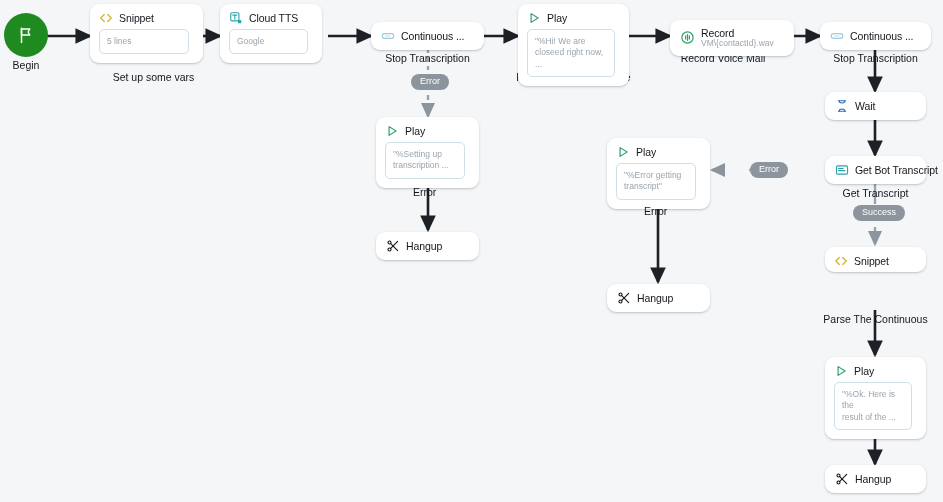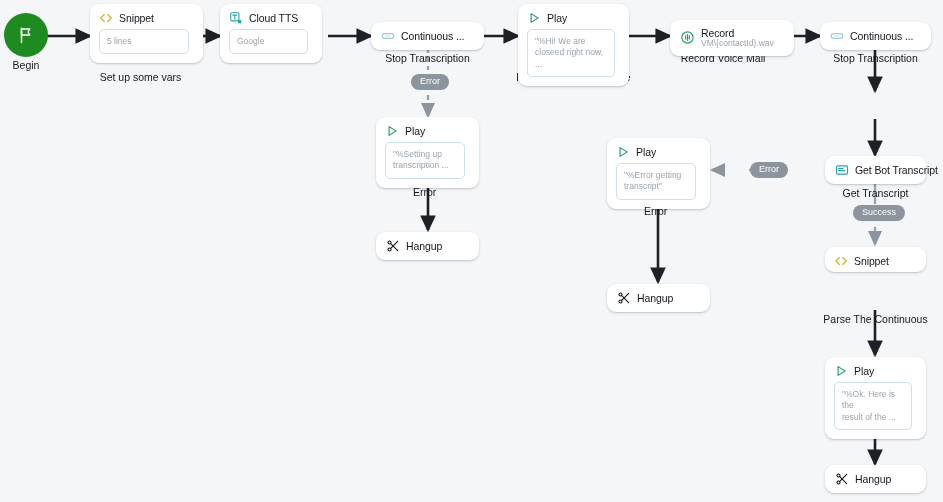--- a/index.html
+++ b/index.html
@@ -154,21 +154,21 @@
           <path d="M9 18l-6-6 6-6"></path>
             <path d="M15 6l6 6-6 6"></path>
         </svg>
       </span>
       <span class="node-title">Snippet</span>
     </div>
     <div class="node-body">
       <div class="node-body-text">5 lines</div>
     </div>
   </div>
-  <div class="caption" style="left:79px;top:71px;width:123px;">Set up some vars</div>
+  <div class="caption" style="left:92px;top:71px;width:123px;">Set up some vars</div>
 
   <div class="node" style="left:220px;top:4px;width:102px;">
     <div class="node-head">
       <span class="ic">
         <svg width="14" height="14" viewBox="0 0 24 24" fill="none" stroke="#2aa3a8" stroke-width="1.9" stroke-linecap="round" stroke-linejoin="round">
           <rect x="3" y="3" width="14" height="14" rx="2"></rect>
           <path d="M6.5 7h7M10 7v7"></path>
           <path d="M15.5 15.5h5.5v5.5h-5.5z" fill="#2aa3a8" stroke="none"></path>
         </svg>
       </span>
@@ -232,20 +232,32 @@
         <svg width="14" height="14" viewBox="0 0 24 24">
           <rect x="2" y="8" width="20" height="8" rx="4" fill="none" stroke="#9ecbe0" stroke-width="2"></rect>
           <text x="12" y="14.5" font-size="6" fill="#9ecbe0" text-anchor="middle" font-family="Liberation Sans, sans-serif">arc</text>
         </svg>
       </span>
       <span class="node-title">Continuous ...</span>
     </div>
   </div>
   <div class="caption" style="left:815px;top:52px;width:121px;">Stop Transcription</div>
 
+  <div class="node compact" style="left:825px;top:92px;width:101px;">
+    <div class="node-head">
+      <span class="ic">
+        <svg width="14" height="14" viewBox="0 0 24 24" fill="none" stroke="#2f6fb5" stroke-width="1.9" stroke-linecap="round" stroke-linejoin="round">
+          <path d="M6 3h12M6 21h12"></path>
+          <path d="M7 3c0 5 10 5 10 0"></path>
+          <path d="M7 21c0-5 10-5 10 0"></path>
+        </svg>
+      </span>
+      <span class="node-title">Wait</span>
+    </div>
+  </div>
 
   <div class="node compact" style="left:825px;top:156px;width:101px;">
     <div class="node-head">
       <span class="ic">
         <svg width="14" height="14" viewBox="0 0 24 24" fill="none" stroke="#2aa3a8" stroke-width="1.9" stroke-linejoin="round">
           <rect x="2.5" y="5" width="19" height="14" rx="2"></rect>
           <path d="M6 9.5h8M6 13h11" stroke-linecap="round"></path>
         </svg>
       </span>
       <span class="node-title">Get Bot Transcript</span>

